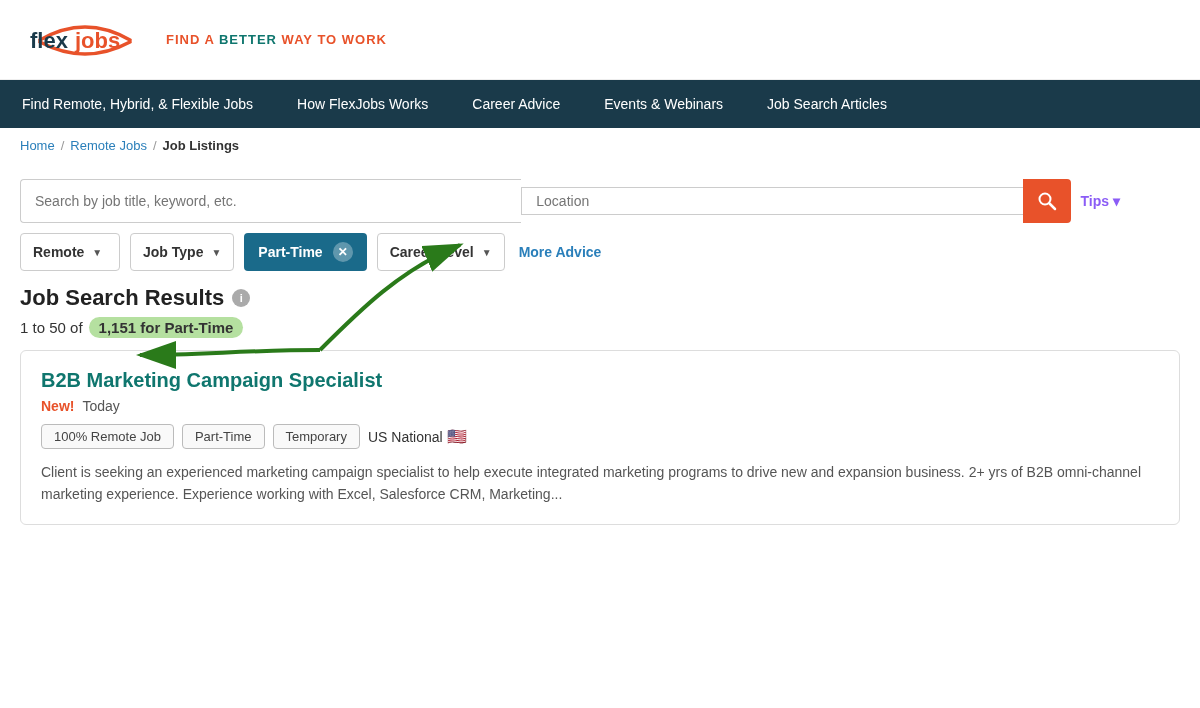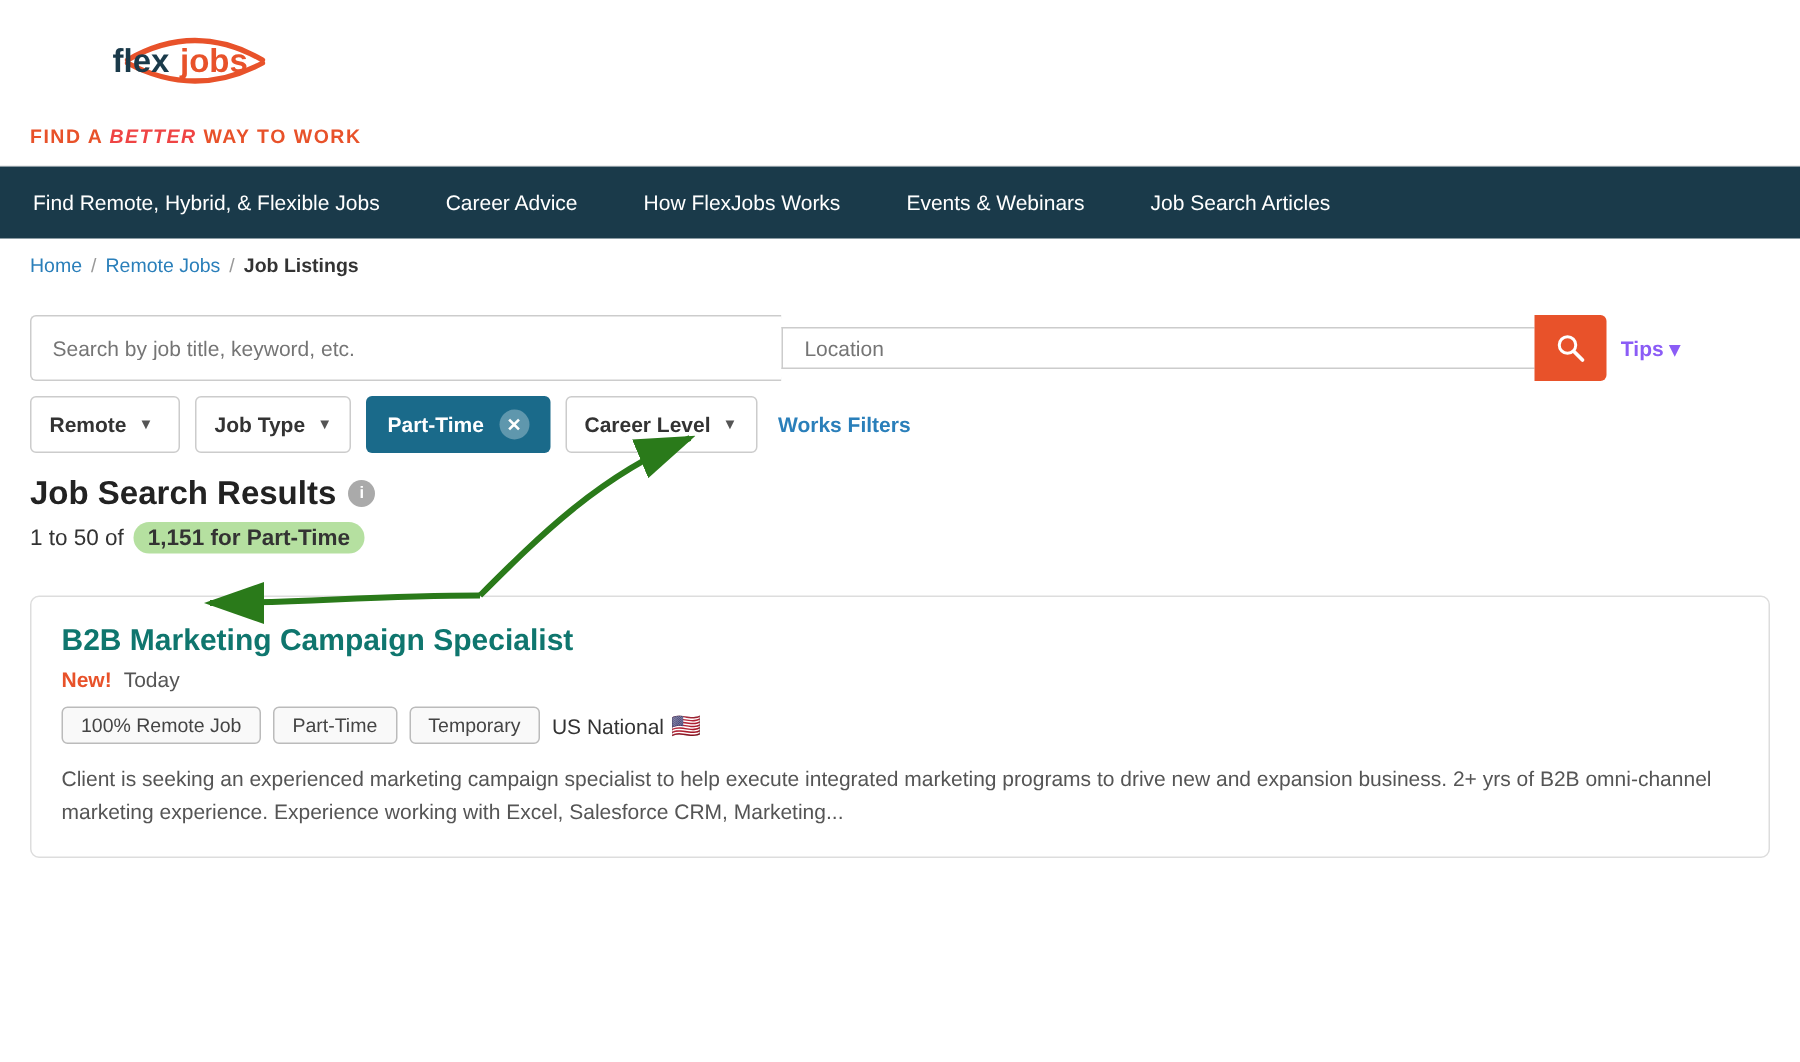--- a/index.html
+++ b/index.html
@@ -10,21 +10,20 @@
       display: flex;
       align-items: center;
       padding: 12px 20px;
       background: #fff;
       border-bottom: 1px solid #eee;
     }
     .logo-area {
       display: flex;
       align-items: center;
       gap: 16px;
-      flex-direction: column;
     }
     .logo-svg { width: 130px; height: 55px; }
     .tagline {
       font-size: 13px;
       font-weight: 600;
       letter-spacing: 1px;
       color: #444;
     }
     .tagline span { color: #e8522a; }
 
@@ -191,21 +190,21 @@
       font-size: 11px;
       display: flex;
       align-items: center;
       justify-content: center;
       font-weight: 700;
       cursor: pointer;
     }
     .results-count {
       font-size: 15px;
       color: #333;
-      margin-bottom: 28px;
+      margin-bottom: 12px;
       display: flex;
       align-items: center;
       gap: 6px;
     }
     .highlight-pill {
       background: #b5e0a0;
       border-radius: 12px;
       padding: 2px 10px;
       color: #333;
       font-weight: 600;
@@ -294,29 +293,29 @@
 
       <path d="M 20 28 Q 65 2 110 28" stroke="#e8522a" stroke-width="3.5" fill="none" stroke-linecap="round"></path>
 
       <path d="M 20 30 Q 65 54 110 30" stroke="#e8522a" stroke-width="3.5" fill="none" stroke-linecap="round"></path>
 
       <text x="10" y="36" font-family="Arial, sans-serif" font-size="22" font-weight="800" fill="#1a3a4a">flex</text>
 
       <text x="55" y="36" font-family="Arial, sans-serif" font-size="22" font-weight="800" fill="#e8522a">jobs</text>
     </svg>
     <div class="tagline">
-      <span>FIND A </span><span style="color:#ef4444;font-style:italic;">BETTER</span><span> WAY TO WORK</span>
+      <span>FIND A </span><span style="color:#0f766e;">BETTER</span><span> WAY TO WORK</span>
     </div>
   </div>
 </div>
 
 <nav class="main-nav">
   <a>Find Remote, Hybrid, &amp; Flexible Jobs</a>
+  <a>How FlexJobs Works</a>
   <a>Career Advice</a>
-  <a>How FlexJobs Works</a>
   <a>Events &amp; Webinars</a>
   <a>Job Search Articles</a>
 </nav>
 
 <div class="breadcrumb">
   <a>Home</a>
   <span class="sep">/</span>
   <a>Remote Jobs</a>
   <span class="sep">/</span>
   <span class="current">Job Listings</span>
@@ -346,21 +345,21 @@
     <span class="arrow">▼</span>
   </div>
   <div class="filter-active">
     <span>Part-Time</span>
     <span class="close-icon">✕</span>
   </div>
   <div class="filter-dropdown">
     <span>Career Level</span>
     <span class="arrow">▼</span>
   </div>
-  <span class="more-filters">Works Filters</span>
+  <span class="more-filters">More Advice</span>
 </div>
 
 <div class="results-section">
   <div class="results-title">
     <span>Job Search Results</span>
     <div class="info-icon">i</div>
   </div>
   <div class="results-count">
     <span>1 to 50 of </span>
     <span class="highlight-pill">1,151 for Part-Time</span>

